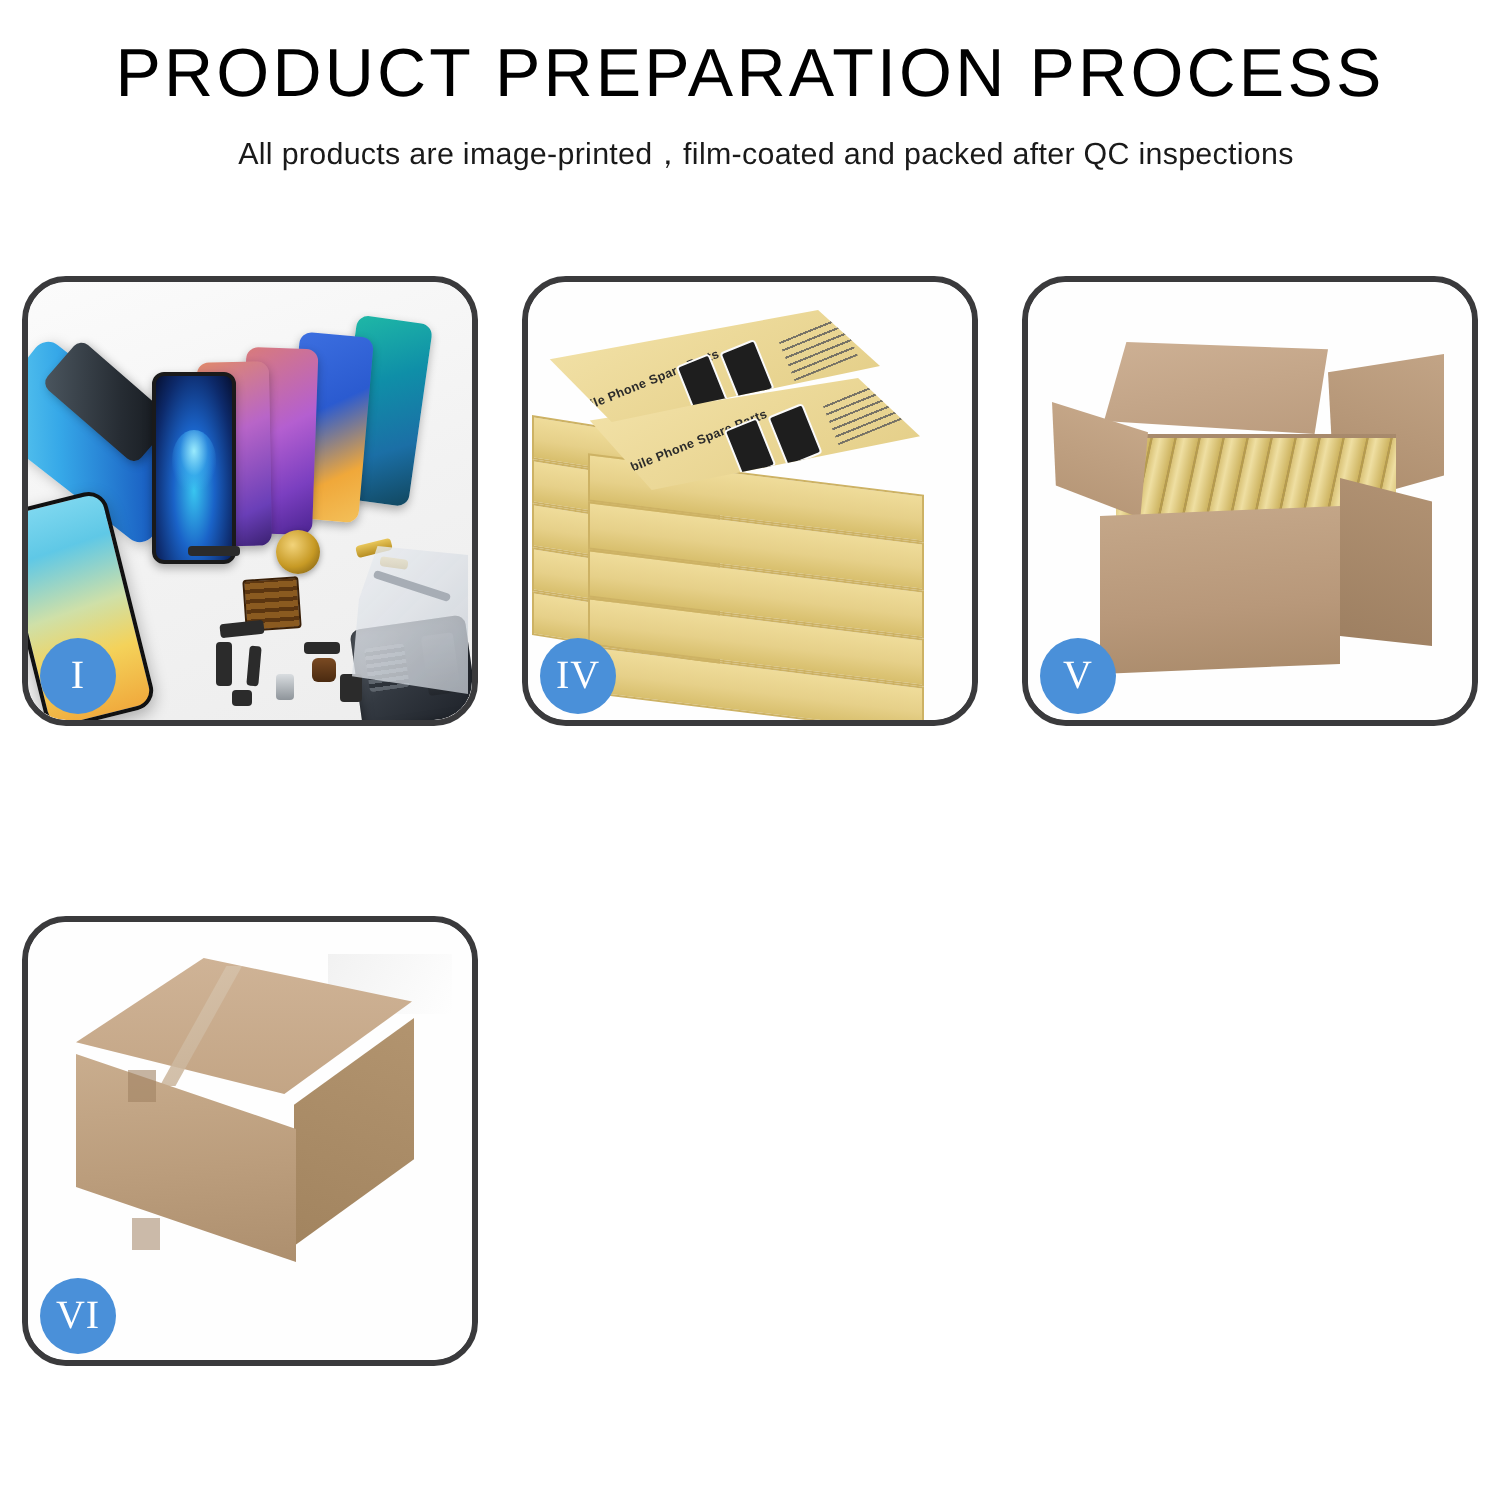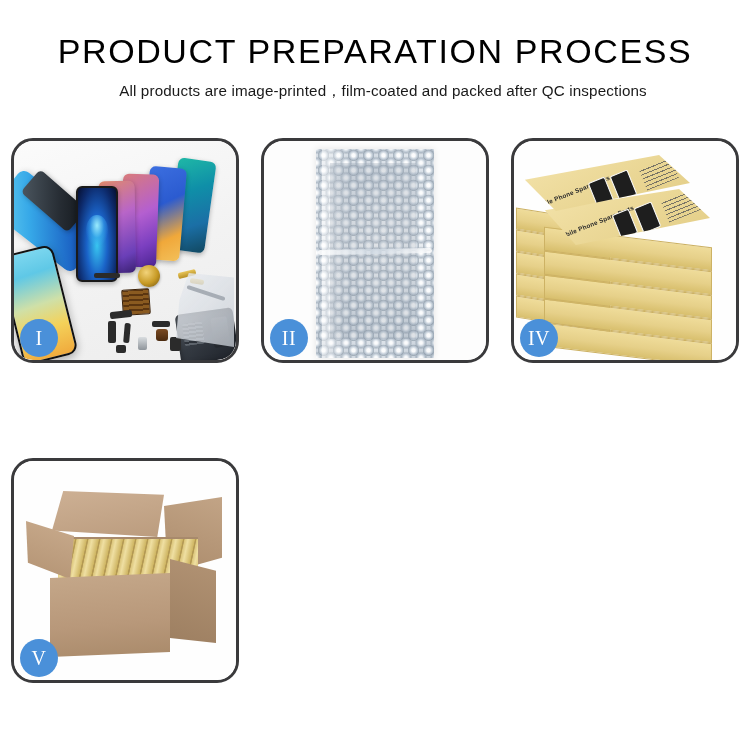--- a/index.html
+++ b/index.html
@@ -11,21 +11,21 @@
     width: 750px;
     height: 750px;
     font-family: "Liberation Sans", sans-serif;
     overflow: hidden;
     position: relative;
   }
 
   
   #header {
     width: 750px;
-    padding-top: 34px;
+    padding-top: 20px;
     text-align: center;
   }
   #page-title {
     font-family: "Liberation Sans", sans-serif;
     font-size: 34px;
     font-weight: 500;
     letter-spacing: 1.6px;
     color: #000000;
     line-height: 1.05;
     white-space: nowrap;
@@ -403,29 +403,20 @@
         <div class="part brown" style="left:62px; top:62px; width:12px; height:12px; border-radius:3px;"></div>
         <div class="part silver" style="left:44px; top:70px; width:9px;  height:13px; border-radius:2px;"></div>
         <div class="part" style="left:22px; top:78px; width:10px; height:8px;"></div>
         <div class="part" style="left:76px; top:70px; width:11px; height:14px; border-radius:2px;"></div>
       </div>
       <div class="tools"></div>
     </div>
     <div class="badge">I</div>
   </div>
 
-  <div class="panel">
-    <div class="panel-media">
-      <div class="p2-bg"></div>
-      <div class="bubble-pouch"></div>
-      <div class="pouch-inner"></div>
-      <div class="pouch-seam"></div>
-    </div>
-    <div class="badge">II</div>
-  </div>
 
 
   <div class="panel">
     <div class="panel-media">
       <div class="p4-bg"></div>
 
       <div class="slab" style="left:2px;  top:74px;  width:92px; height:20px; transform:skewY(9deg);"></div>
       <div class="slab" style="left:2px;  top:96px;  width:92px; height:20px; transform:skewY(9deg);"></div>
       <div class="slab" style="left:2px;  top:118px; width:92px; height:20px; transform:skewY(9deg);"></div>
       <div class="slab" style="left:2px;  top:140px; width:92px; height:20px; transform:skewY(9deg);"></div>
@@ -476,14 +467,27 @@
           <i style="left:120px;"></i>
           <i style="left:132px;"></i>
       </div>
       <div class="c5-flap-left"></div>
       <div class="c5-side"></div>
       <div class="c5-front"></div>
     </div>
     <div class="badge">V</div>
   </div>
 
+  <div class="panel">
+    <div class="panel-media">
+      <div class="p6-bg"></div>
+      <div class="c6-shadow"></div>
+      <div class="c6-top"></div>
+      <div class="c6-tape"></div>
+      <div class="c6-side"></div>
+      <div class="c6-front"></div>
+      <div class="c6-tab-a"></div>
+      <div class="c6-tab-b"></div>
+    </div>
+    <div class="badge">VI</div>
+  </div>
 
 </div>
 
 </body></html>

